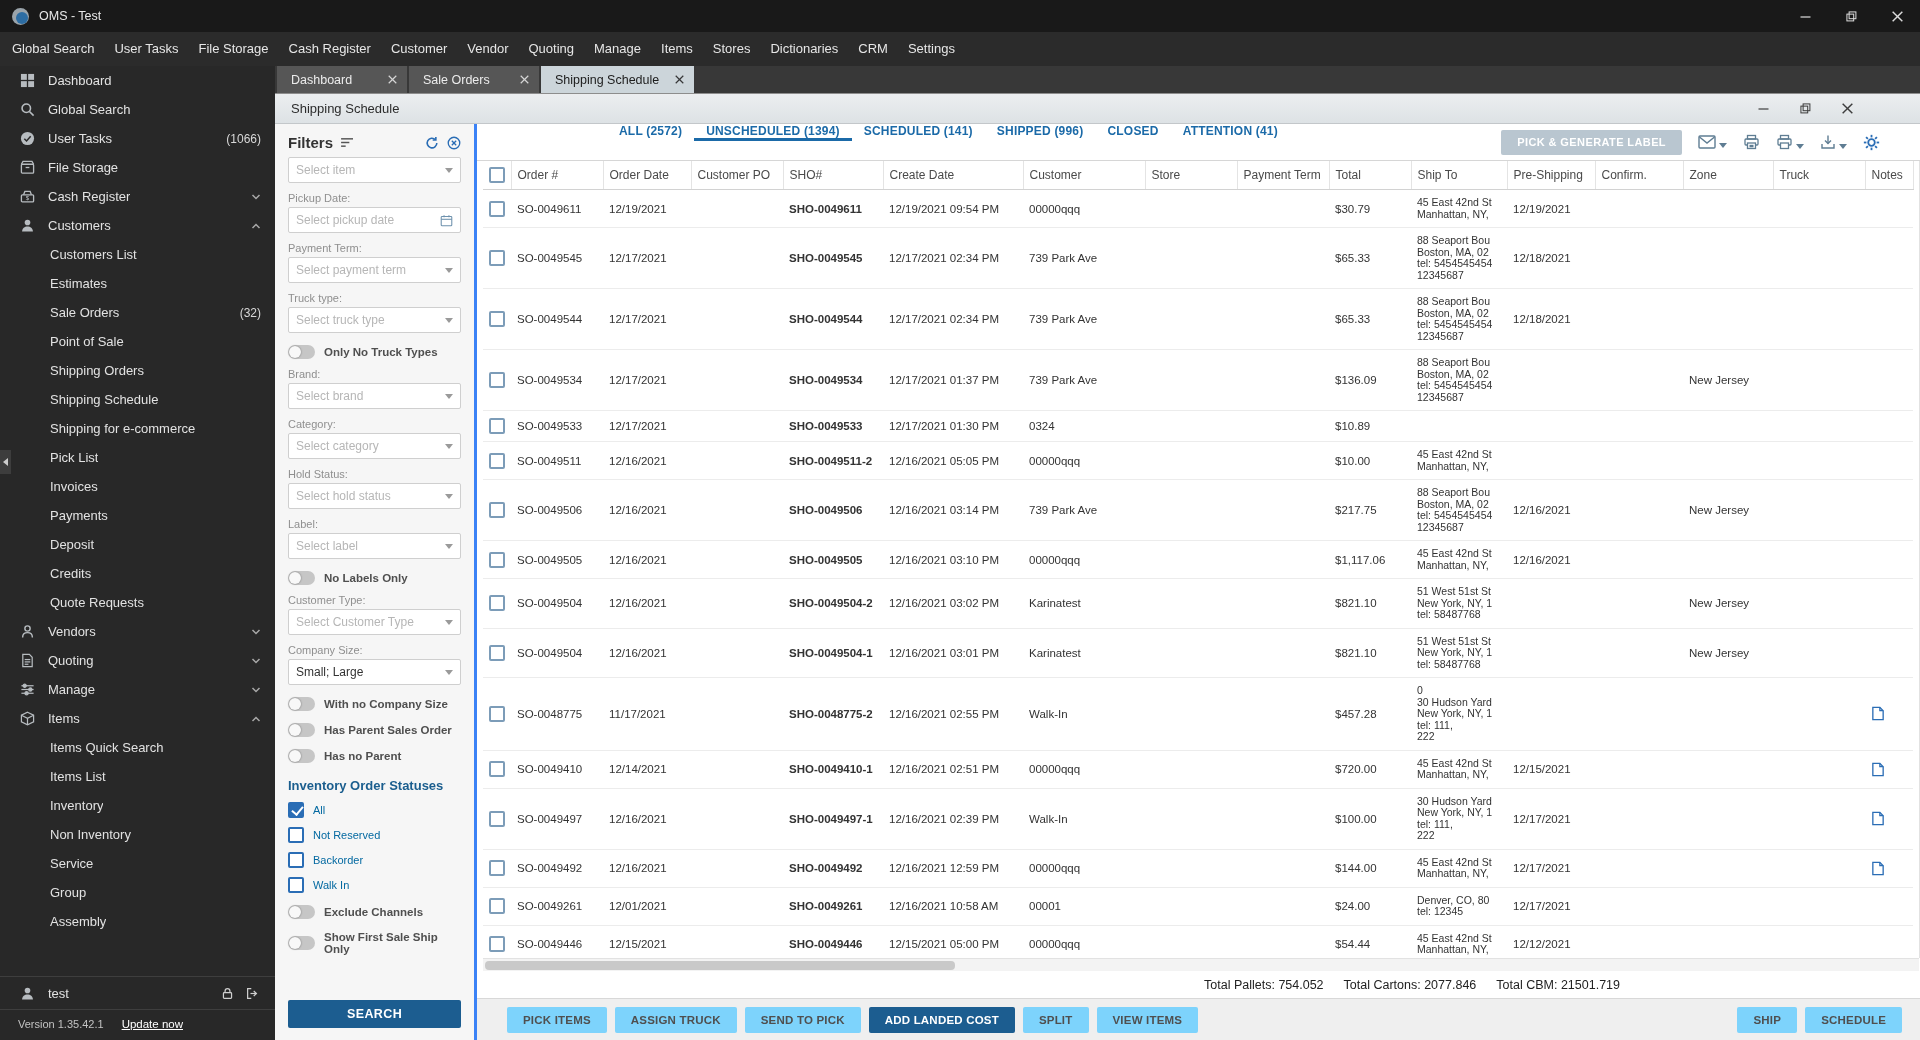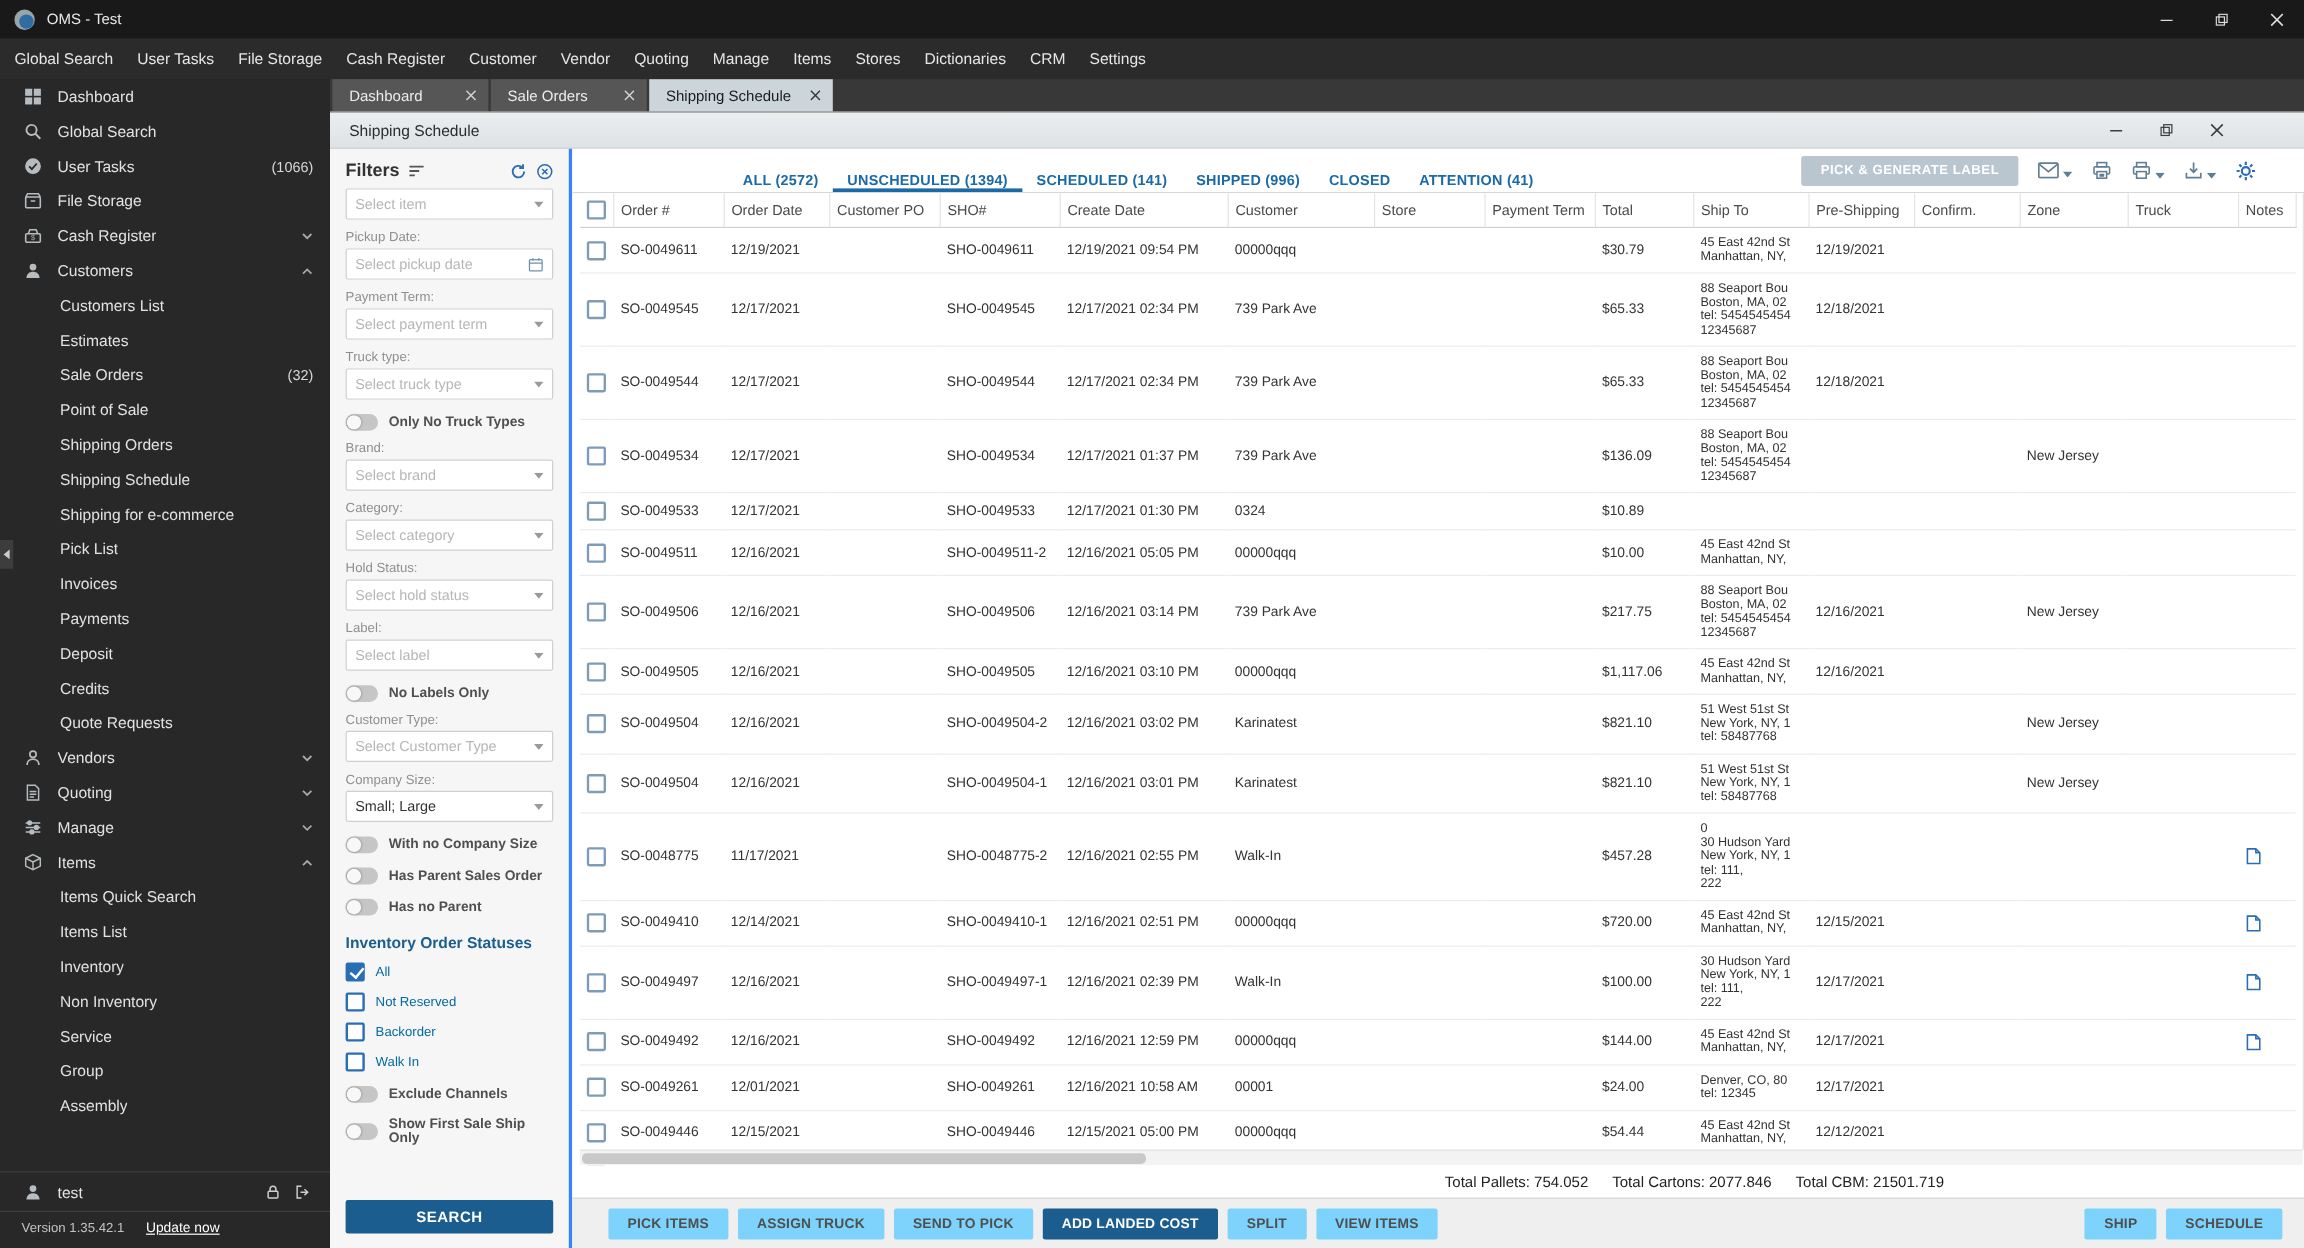--- a/index.html
+++ b/index.html
@@ -112,21 +112,21 @@
 
   .grid-outer { flex:1; min-height:0; position:relative; background:#fff; overflow:hidden; }
   .grid-wrap { margin-left:6px; width:1448px; height:100%; position:relative; overflow:hidden; }
   table.grid { border-collapse:collapse; table-layout:fixed; width:1430px; }
   .grid th { font-size:12px; font-weight:normal; color:#4a4a4a; text-align:left; padding:6px 6px;
              border-right:1px solid #e4e4e4; border-bottom:1px solid #d2d2d2; white-space:nowrap;
              overflow:hidden; background:#fff; }
   .grid td { font-size:11.5px; color:#333; padding:7px 6px; border-bottom:1px solid #ececec;
              vertical-align:middle; white-space:nowrap; overflow:hidden; }
   .c-order { color:#2d6da3; }
-  .c-sho { font-weight:normal; color:#15527d; }
+  .c-sho { font-weight:bold; color:#15527d; }
   .shipline { font-size:10.5px; line-height:11.5px; color:#333; overflow:hidden; }
   .cbx-grid { display:inline-block; width:16px; height:16px; border:2px solid #7c9cb8; border-radius:2px;
               background:#fff; vertical-align:middle; }
   .vscroll { position:absolute; right:0; top:0; bottom:13px; width:12px; background:#f3f3f3;
              border-left:1px solid #e2e2e2; }
   .vscroll .thumb { position:absolute; top:14px; left:2px; width:8px; height:170px; background:#c9c9c9;
              border-radius:4px; }
   .hscroll { position:absolute; left:0; right:12px; bottom:0; height:13px; background:#f3f3f3;
              border-top:1px solid #e2e2e2; }
   .hscroll .thumb { position:absolute; top:2px; left:2px; height:9px; width:470px; background:#c9c9c9;
@@ -640,21 +640,21 @@
               <div class="f-toggle">
                 <span class="pill"></span>
                 <span class="f-toggle-label">Show First Sale Ship Only</span>
               </div>
             </div>
           <button class="search-btn">SEARCH</button>
         </div>
 
         <div class="grid-zone">
           <div class="tabs-row">
-            <span id="status-tabs" style="display:flex;align-items:flex-end;">
+            <span id="status-tabs" style="display:flex;align-items:flex-start;">
                 <div class="status-tab">ALL (2572)</div>
                 <div class="status-tab active">UNSCHEDULED (1394)</div>
                 <div class="status-tab">SCHEDULED (141)</div>
                 <div class="status-tab">SHIPPED (996)</div>
                 <div class="status-tab">CLOSED</div>
                 <div class="status-tab">ATTENTION (41)</div>
               </span>
             <span class="tabs-right">
               <button class="pick-label-btn" disabled="">PICK &amp; GENERATE LABEL</button>
               <span id="toolbar-icons" style="display:flex;align-items:center;gap:16px;">

